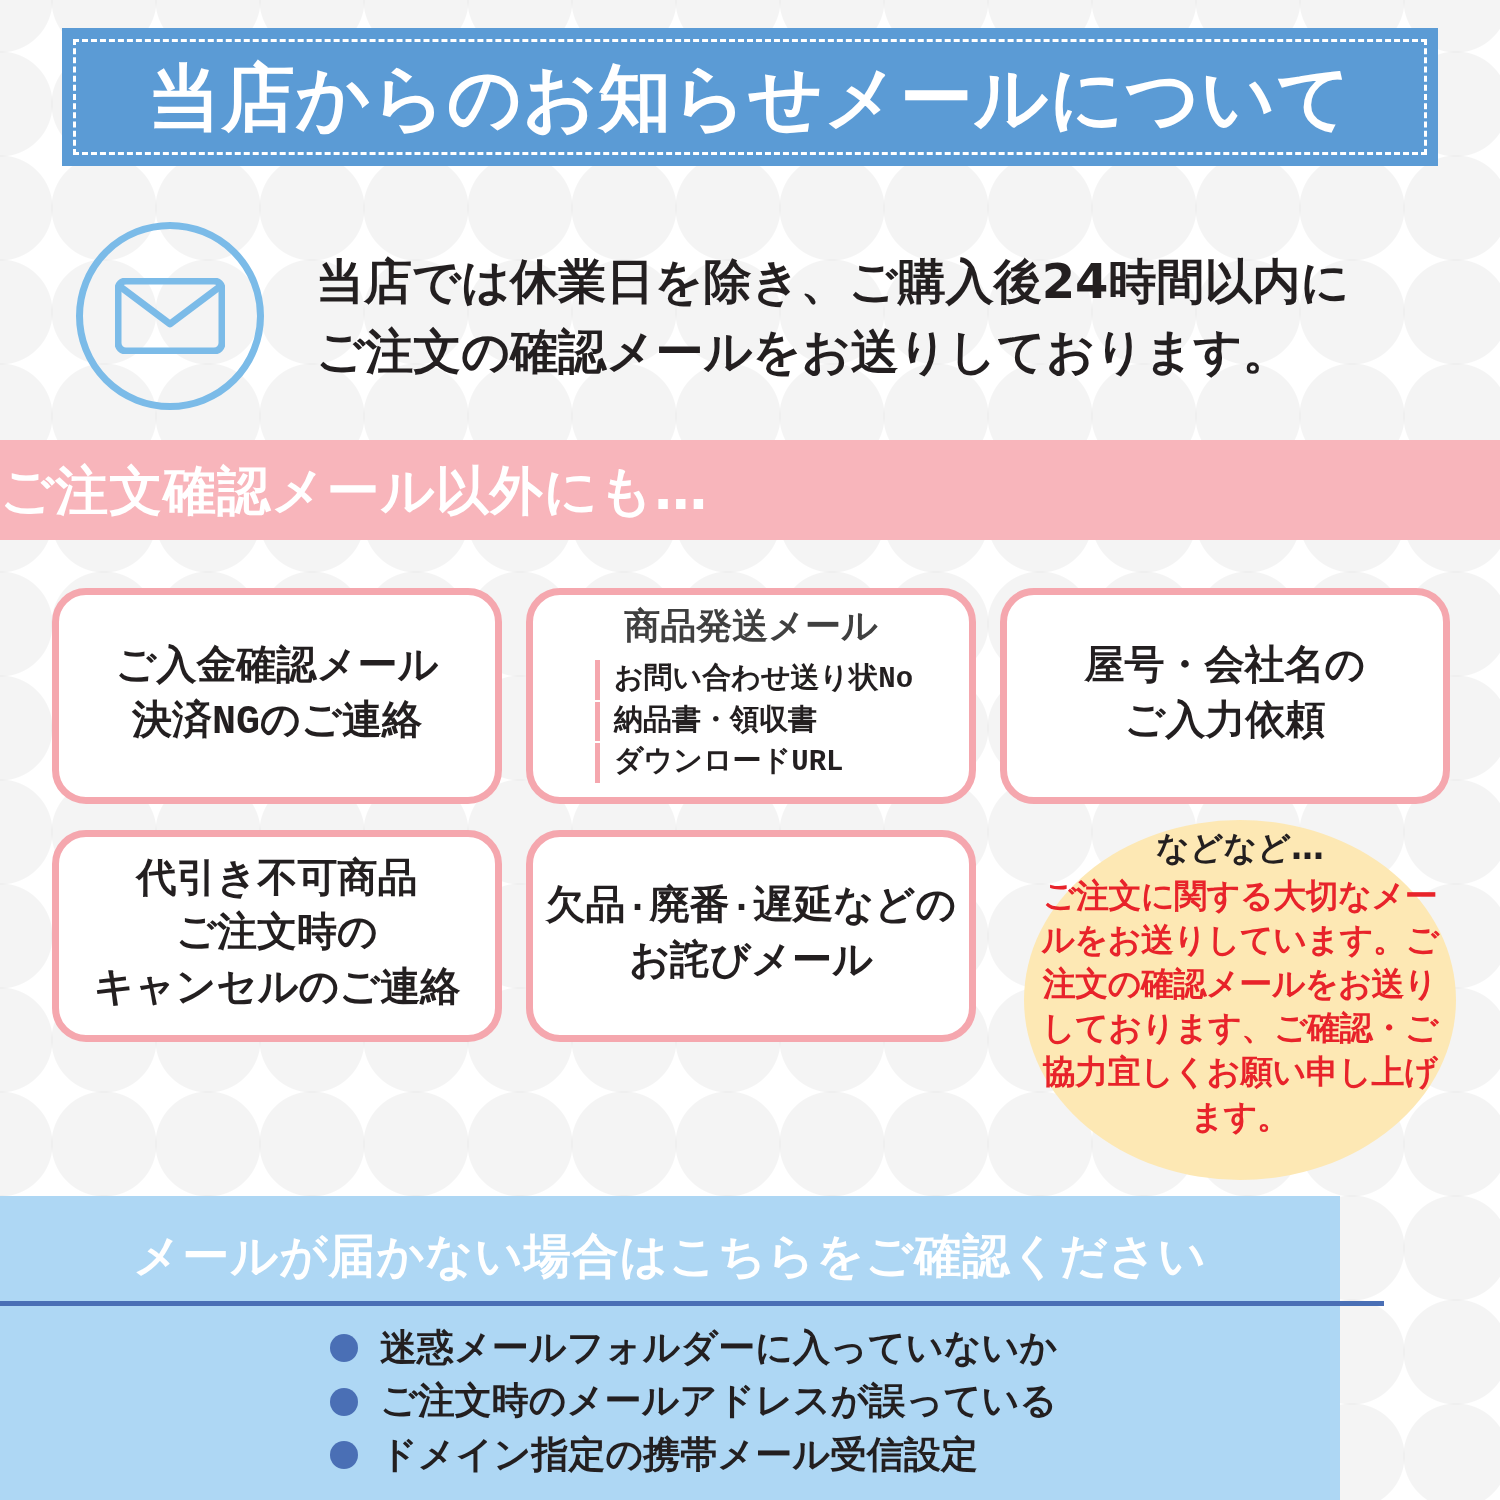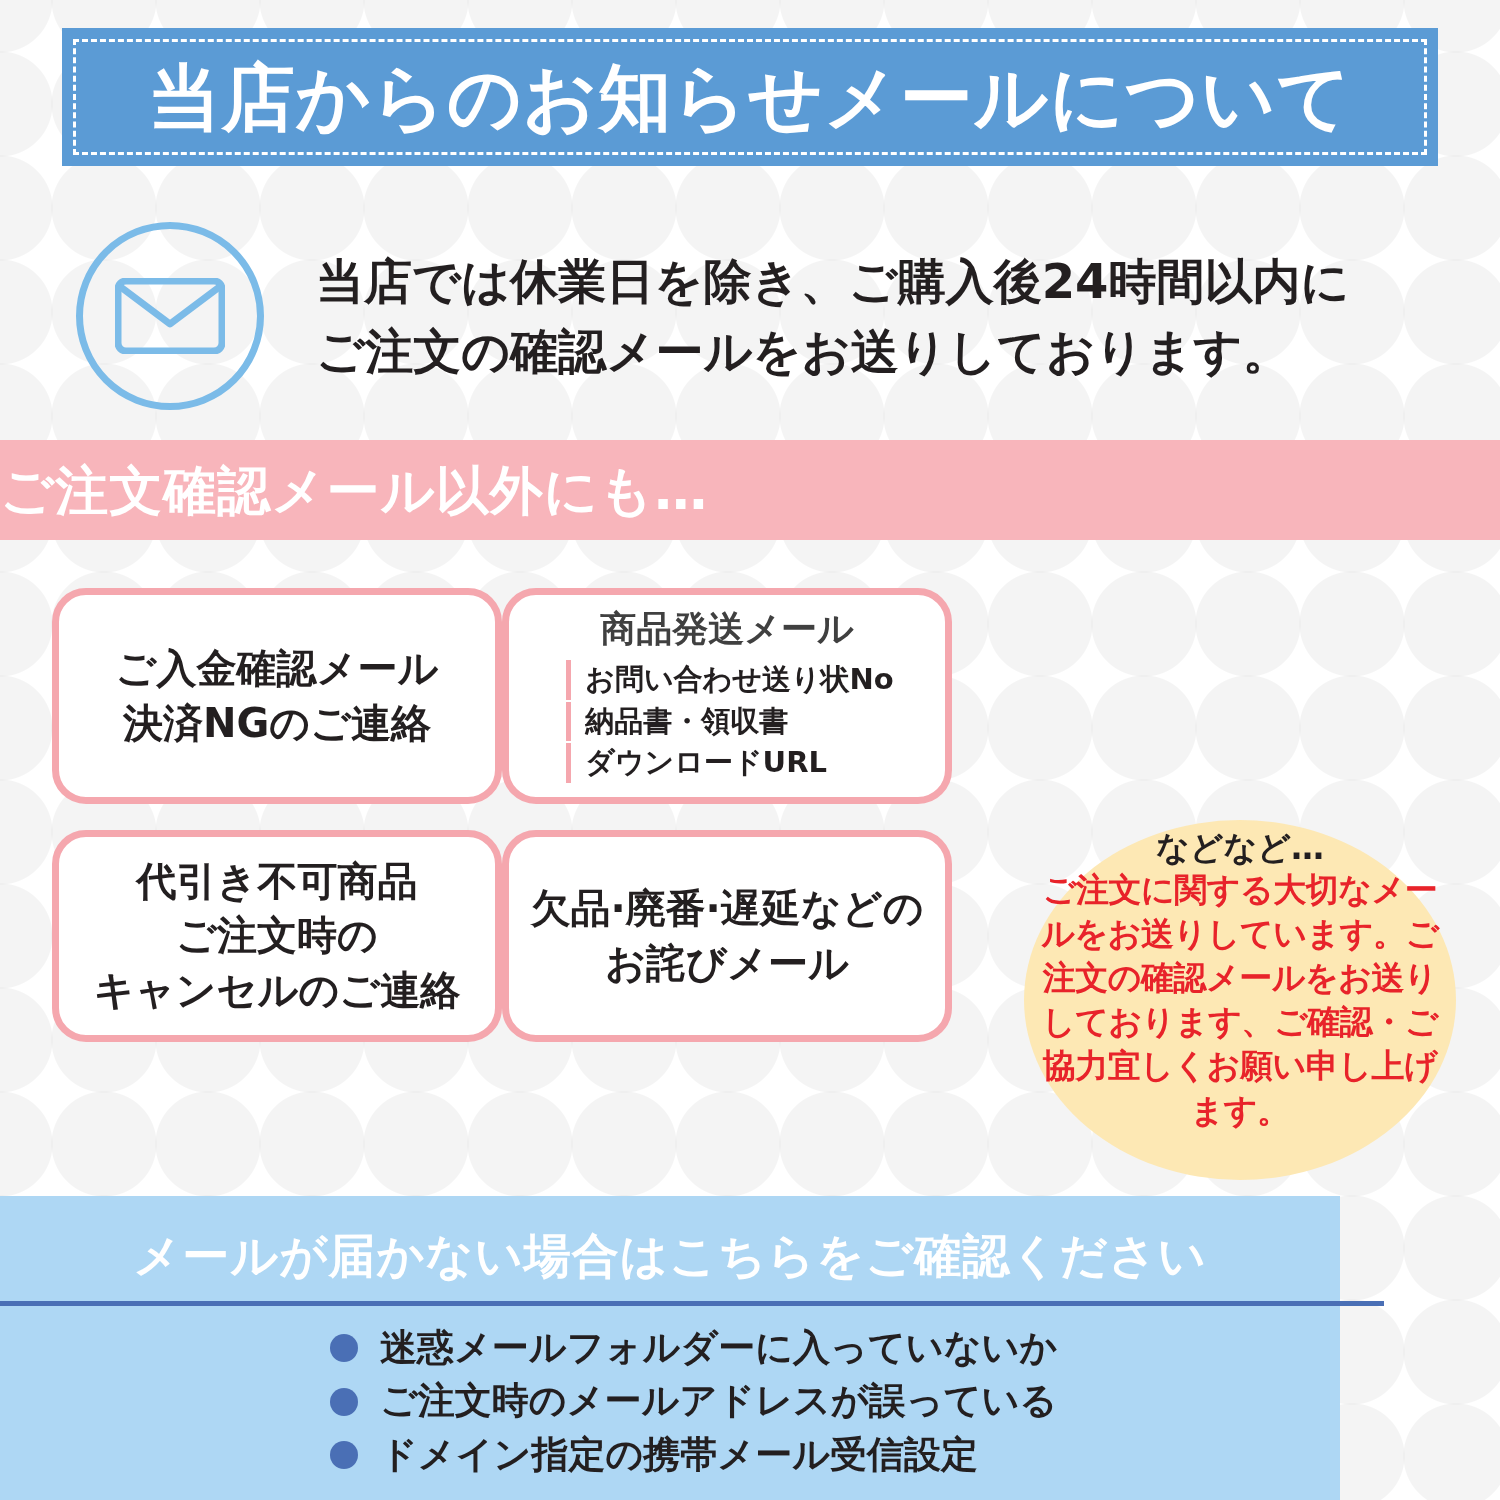--- a/index.html
+++ b/index.html
@@ -116,21 +116,23 @@
 
   
   .cards {
     position: absolute;
     top: 588px;
     left: 52px;
     width: 1400px;
   }
   .card-row {
     display: flex;
+    gap: 24px;
     margin-bottom: 26px;
+    font-family: Liberation Mono, monospace;
   }
   .card {
     width: 450px;
     min-height: 212px;
     border: 7px solid #f5a7ae;
     border-radius: 34px;
     box-sizing: border-box;
     background: #ffffff;
     display: flex;
     flex-direction: column;
@@ -185,20 +187,21 @@
     top: 828px;
     width: 444px;
     z-index: 2;
     text-align: center;
   }
   .note-head {
     font-size: 33px;
     font-weight: bold;
     color: #231f20;
     line-height: 1.2;
+    margin-bottom: 6px;
     text-align: center;
   }
   .note-body {
     font-size: 33px;
     font-weight: bold;
     color: #e8232a;
     line-height: 1.34;
     letter-spacing: -0.5px;
     padding: 0 14px;
   }
@@ -289,20 +292,24 @@
 
       <div class="card">
         <div class="card-title">商品発送メール</div>
         <div class="sub-list">
           <div class="sub-item">お問い合わせ送り状No</div>
           <div class="sub-item">納品書・領収書</div>
           <div class="sub-item">ダウンロードURL</div>
         </div>
       </div>
 
+      <div class="card">
+        <div class="card-line">屋号・会社名の</div>
+        <div class="card-line">ご入力依頼</div>
+      </div>
 
     </div>
 
     <div class="card-row">
 
       <div class="card">
         <div class="card-line">代引き不可商品</div>
         <div class="card-line">ご注文時の</div>
         <div class="card-line">キャンセルのご連絡</div>
       </div>

